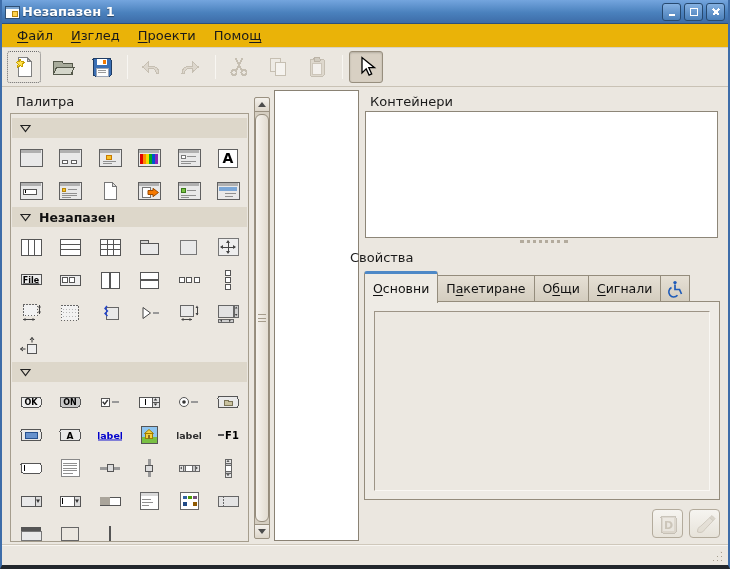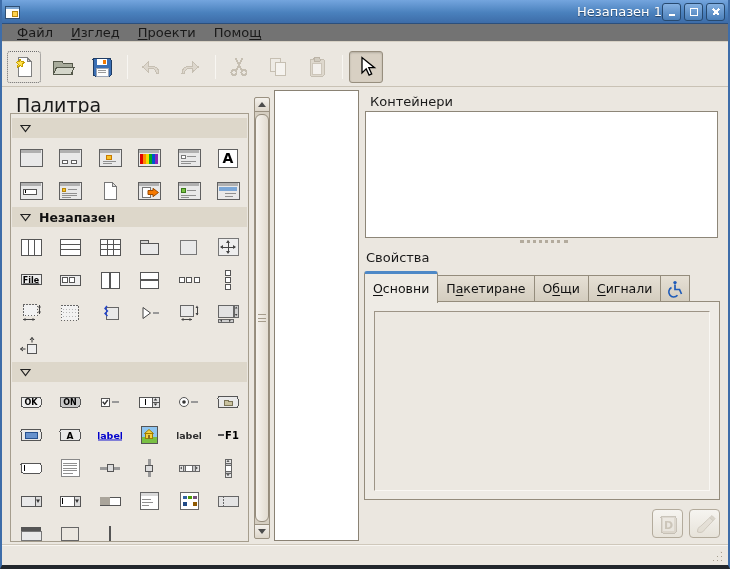--- a/index.html
+++ b/index.html
@@ -4,39 +4,39 @@
 <style>
   html,body{margin:0;padding:0;background:#555;}
   *{box-sizing:border-box;font-family:"DejaVu Sans","Liberation Sans",sans-serif;}
   .win{position:relative;width:730px;height:569px;background:#ebe7e0;overflow:hidden;
        border-left:2px solid #3e6da9;border-right:2px solid #3e6da9;border-bottom:4px solid #22272c;}
   
   .titlebar{position:absolute;left:-2px;top:0;width:730px;height:24px;
     background:linear-gradient(#74a5de,#4a81bd 55%,#3d6ca8);display:flex;align-items:center;
     border-bottom:1px solid #2c4f7c;}
   .appicon{width:18px;height:16px;margin-left:4px;display:inline-flex;}
-  .title{flex:1;text-align:right;color:#fff;font-weight:normal;font-size:13px;text-shadow:0 1px 1px rgba(0,0,0,.45);}
+  .title{flex:1;text-align:left;color:#fff;font-weight:bold;font-size:13px;text-shadow:0 1px 1px rgba(0,0,0,.45);}
   .winbtns{display:flex;gap:3px;margin-right:5px;}
   .wbtn{width:19px;height:18px;border:1px solid #27496f;border-radius:3px;
     background:linear-gradient(#85b1e2,#4a7fb9);display:flex;align-items:center;justify-content:center;}
   
-  .menubar{position:absolute;left:0;top:24px;width:726px;height:18px;background:#737373;
+  .menubar{position:absolute;left:0;top:24px;width:726px;height:24px;background:#eab308;
     display:flex;align-items:center;padding-left:6px;border-bottom:1px solid #d7d1c5;}
   .menu-item{padding:3px 9px;font-size:13px;color:#1a1a1a;cursor:default;}
   .menu-item u{text-underline-offset:2px;}
   
   .toolbar{position:absolute;left:0;top:48px;width:726px;height:39px;display:flex;align-items:center;
     padding-left:5px;border-bottom:1px solid #c9c2b5;background:#ebe7e0;}
   .tbtn{width:34px;height:32px;display:flex;align-items:center;justify-content:center;border:1px solid transparent;border-radius:3px;margin-right:5px;}
   .tbtn.focused{border:1px dotted #6b6b6b;}
   .tbtn.pressed{background:#d8d0c3;border:1px solid #978e7e;box-shadow:inset 0 1px 2px rgba(0,0,0,.18);}
   .tbtn.disabled svg{opacity:.9;}
   .tsep{width:1px;height:24px;background:#c6bfb2;border-right:1px solid #f8f6f2;margin:0 6px 0 3px;}
   
-  .pal-title{position:absolute;left:14px;top:94px;font-size:19px;color:#1a1a1a;}
+  .pal-title{position:absolute;left:14px;top:94px;font-size:13px;color:#1a1a1a;}
   .palette{position:absolute;left:8px;top:113px;width:239px;height:429px;border:1px solid #a59d8d;
     background:#ebe7e0;overflow:hidden;padding-top:4px;}
   .psec-h{height:20px;margin:0 1px 3px 1px;background:#ddd7ca;display:flex;align-items:center;
     padding-left:8px;gap:8px;font-size:12.5px;font-weight:bold;color:#111;}
   .psec-h + .pgrid{margin-bottom:0;}
   .pgrid{display:grid;grid-template-columns:repeat(6,1fr);grid-auto-rows:33px;align-items:center;justify-items:center;margin-bottom:8px;}
   .pitem{width:32px;height:28px;display:flex;align-items:center;justify-content:center;}
   
   .pal-sb{position:absolute;left:252px;top:97px;width:16px;height:442px;background:#d5cec1;
     border:1px solid #9a9181;border-radius:2px;}
@@ -49,21 +49,21 @@
   .sb-thumb{position:absolute;left:0;top:16px;width:14px;height:408px;border:1px solid #958c7c;border-radius:6px;
     background:linear-gradient(90deg,#f6f3ee,#e2dcd1);display:flex;align-items:center;justify-content:center;}
   .grip{width:8px;height:8px;border-top:1px solid #a59c8b;border-bottom:1px solid #a59c8b;}
   .grip::before{content:"";display:block;margin-top:3px;border-top:1px solid #a59c8b;}
   
   .canvas{position:absolute;left:272px;top:90px;width:85px;height:451px;background:#fff;border:1px solid #8a8274;}
   
   .insp-title{position:absolute;left:368px;top:94px;font-size:13px;color:#1a1a1a;}
   .insp-box{position:absolute;left:363px;top:111px;width:353px;height:127px;background:#fff;border:1px solid #8d8678;}
   .splitter{position:absolute;left:518px;top:240px;width:48px;border-top:3px dotted #b3ab9d;}
-  .props-title{position:absolute;left:364px;top:250px;font-size:13px;color:#1a1a1a;}
+  .props-title{position:absolute;left:348px;top:250px;font-size:13px;color:#1a1a1a;}
   .tabs{position:absolute;left:362px;top:270px;height:32px;display:flex;align-items:flex-end;}
   .tab{height:27px;padding:4px 8px 5px 8px;font-size:12.5px;color:#111;border:1px solid #948c7c;border-bottom:none;
     background:linear-gradient(#e6e0d5,#d3ccbe);margin-right:0;display:flex;align-items:center;position:relative;}
   .tab + .tab{border-left:none;}
   .tab u{text-underline-offset:2px;}
   .tab.active{height:32px;background:#eeebe5;border-top:3px solid #4d88c7;border-left:1px solid #948c7c;
     border-radius:3px 3px 0 0;z-index:3;margin-bottom:-1px;font-weight:normal;}
   .tab.icontab{padding:3px 5px;}
   
   .nb-body{position:absolute;left:362px;top:301px;width:356px;height:199px;border:1px solid #948c7c;background:#eeebe5;z-index:1;}

